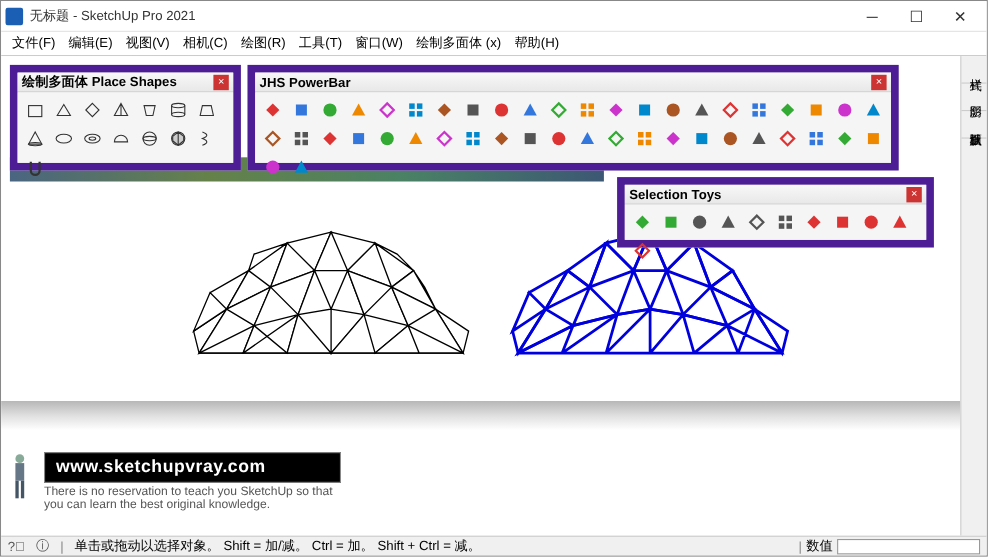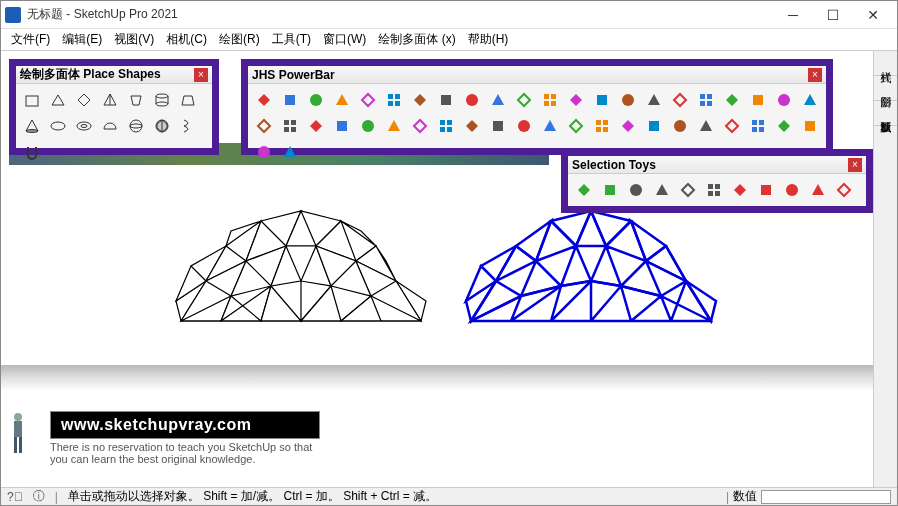--- a/index.html
+++ b/index.html
@@ -16,27 +16,27 @@
 .photo-strip{position:absolute;top:92px;left:8px;width:540px;height:22px;background:linear-gradient(90deg,#2a4a6b,#4a6b2a,#2a6b4a,#1a3a5b);opacity:.85}
 .dome{position:absolute}
 .toolbar{position:absolute;background:#f0f0f0;border:7px solid #4c1d95}
 .toolbar-header{height:18px;background:linear-gradient(#f8f8f8,#e8e8e8);border-bottom:1px solid #ccc;display:flex;align-items:center;padding:0 4px;font-size:11px;font-weight:bold}
 .toolbar-header .close{margin-left:auto;width:14px;height:14px;background:#cc3333;color:#fff;text-align:center;line-height:13px;font-size:10px;font-weight:normal}
 .toolbar-body{padding:4px;display:flex;flex-wrap:wrap;gap:2px;background:#f5f5f5}
 .tool-icon{width:24px;height:24px;display:flex;align-items:center;justify-content:center;border:1px solid transparent;font-size:14px}
 .tool-icon svg{width:18px;height:18px}
 #place-shapes{top:58px;left:8px;width:210px}
 #place-shapes .toolbar-body{height:64px}
-#jhs-powerbar{top:58px;left:240px;width:592px}
+#jhs-powerbar{top:58px;left:224px;width:592px}
 #jhs-powerbar .toolbar-body{height:64px}
-#selection-toys{top:148px;left:560px;width:312px}
+#selection-toys{top:160px;left:560px;width:288px}
 #selection-toys .toolbar-body{height:32px}
 .right-tabs{position:absolute;right:0;top:50px;width:24px;bottom:18px;background:#f0f0f0;border-left:1px solid #ccc;display:flex;flex-direction:column}
 .right-tab{writing-mode:vertical-rl;padding:12px 4px;font-size:11px;border-bottom:1px solid #ccc;text-align:center}
-.watermark{position:absolute;bottom:22px;left:8px;display:flex;align-items:flex-start;gap:23px}
+.watermark{position:absolute;bottom:22px;left:8px;display:flex;align-items:flex-start;gap:13px}
 .figure{width:18px;height:44px}
 .wm-box{background:#000;color:#fff;padding:4px 10px;font-size:16px;font-weight:bold;border:1px solid #888;letter-spacing:.5px}
 .wm-text{font-size:11px;color:#555;max-width:270px;line-height:1.1;margin-top:2px}
 .statusbar{position:absolute;bottom:0;left:0;right:0;height:18px;background:#f0f0f0;border-top:1px solid #ccc;display:flex;align-items:center;padding:0 6px;font-size:12px;gap:10px}
 .statusbar .status-icon{font-size:12px;color:#555}
 .statusbar .value-box{margin-left:auto;display:flex;align-items:center;gap:4px}
 .statusbar .value-input{width:130px;height:14px;background:#fff;border:1px solid #999}
 </style>
 </head>
 <body>

